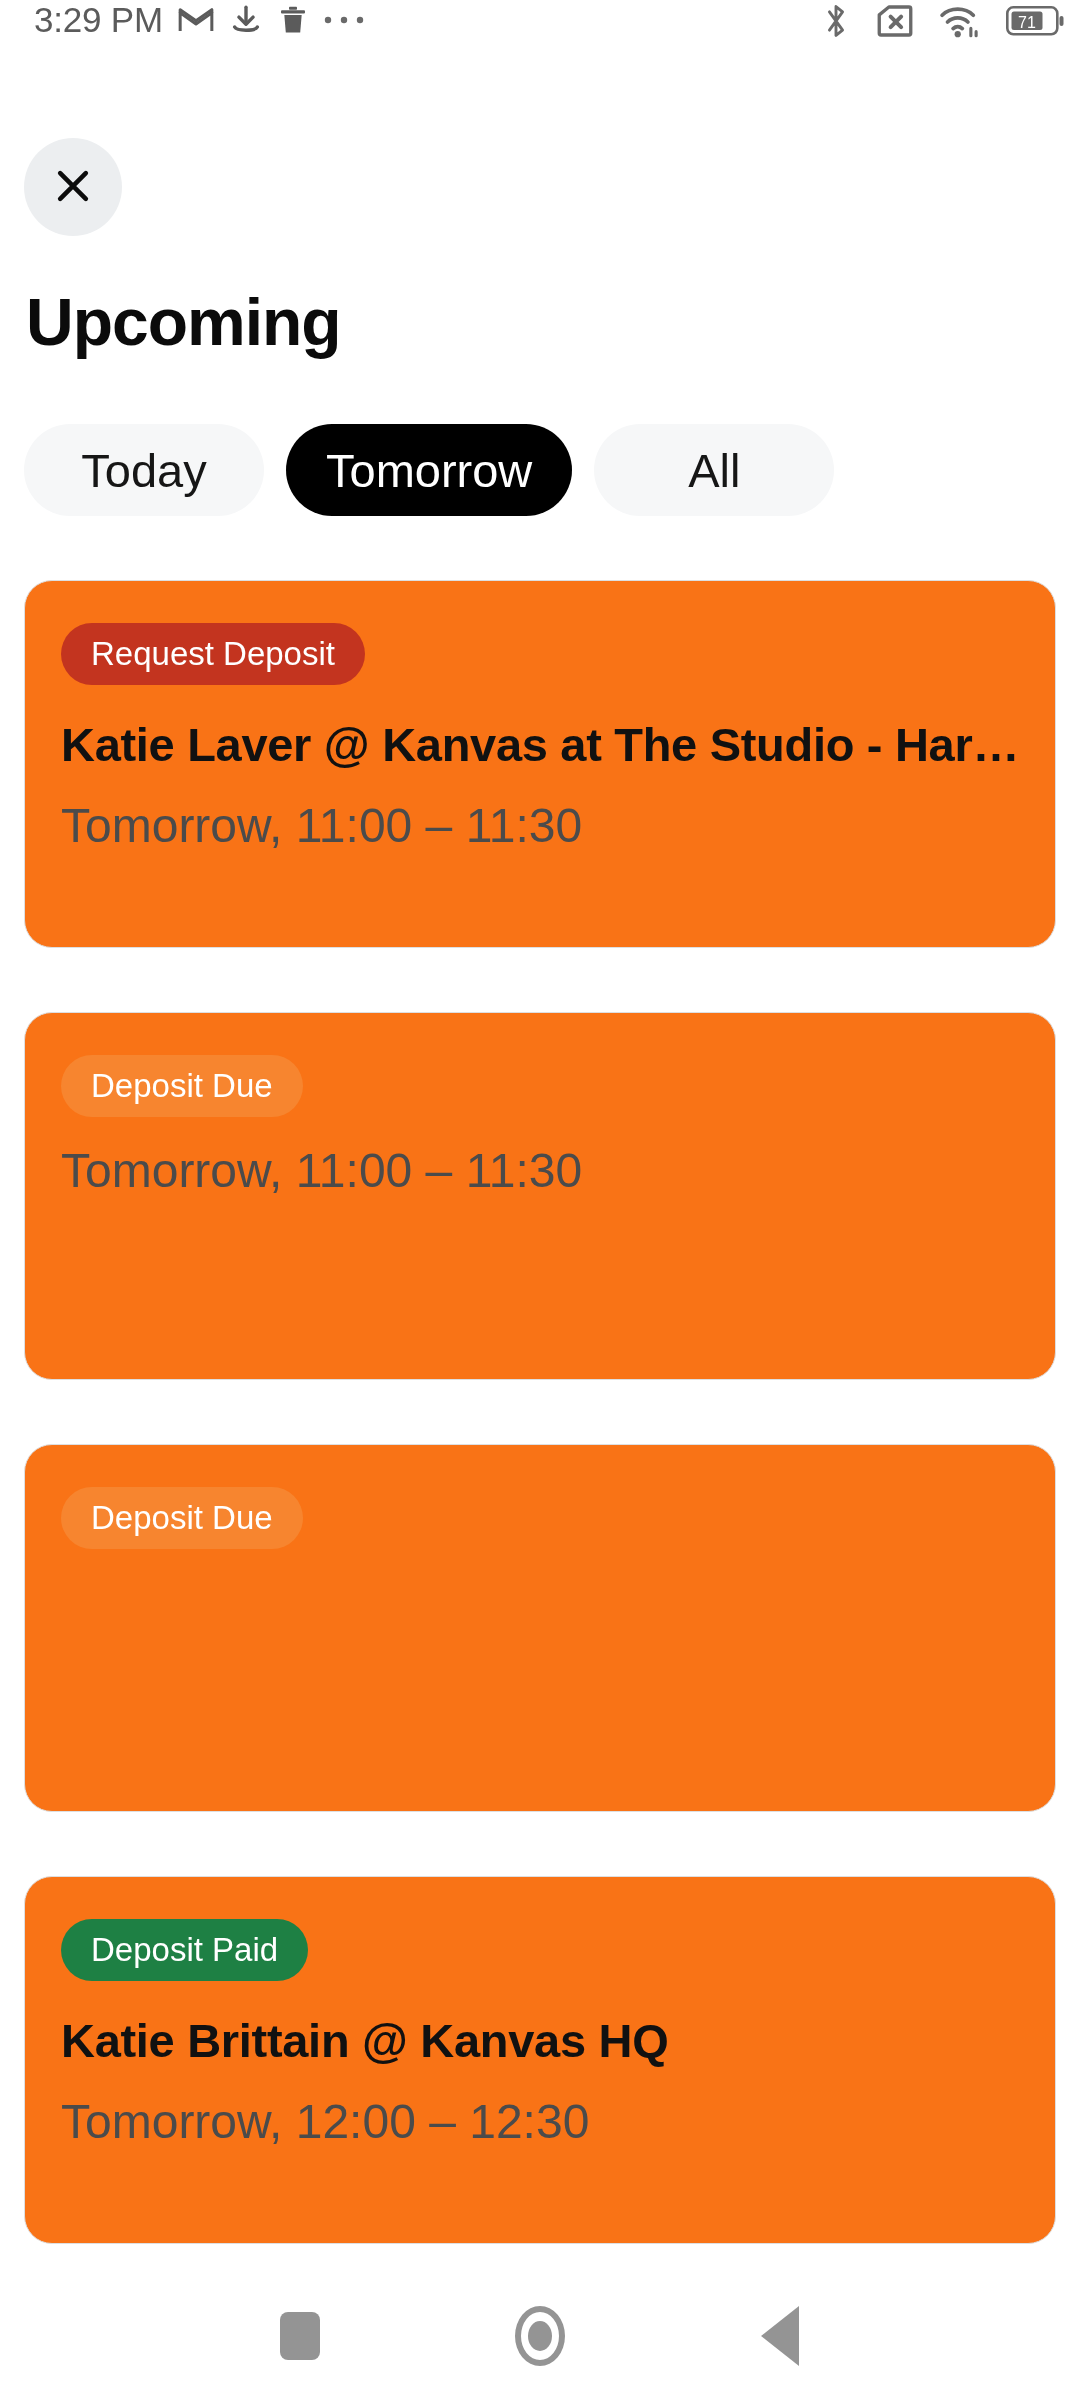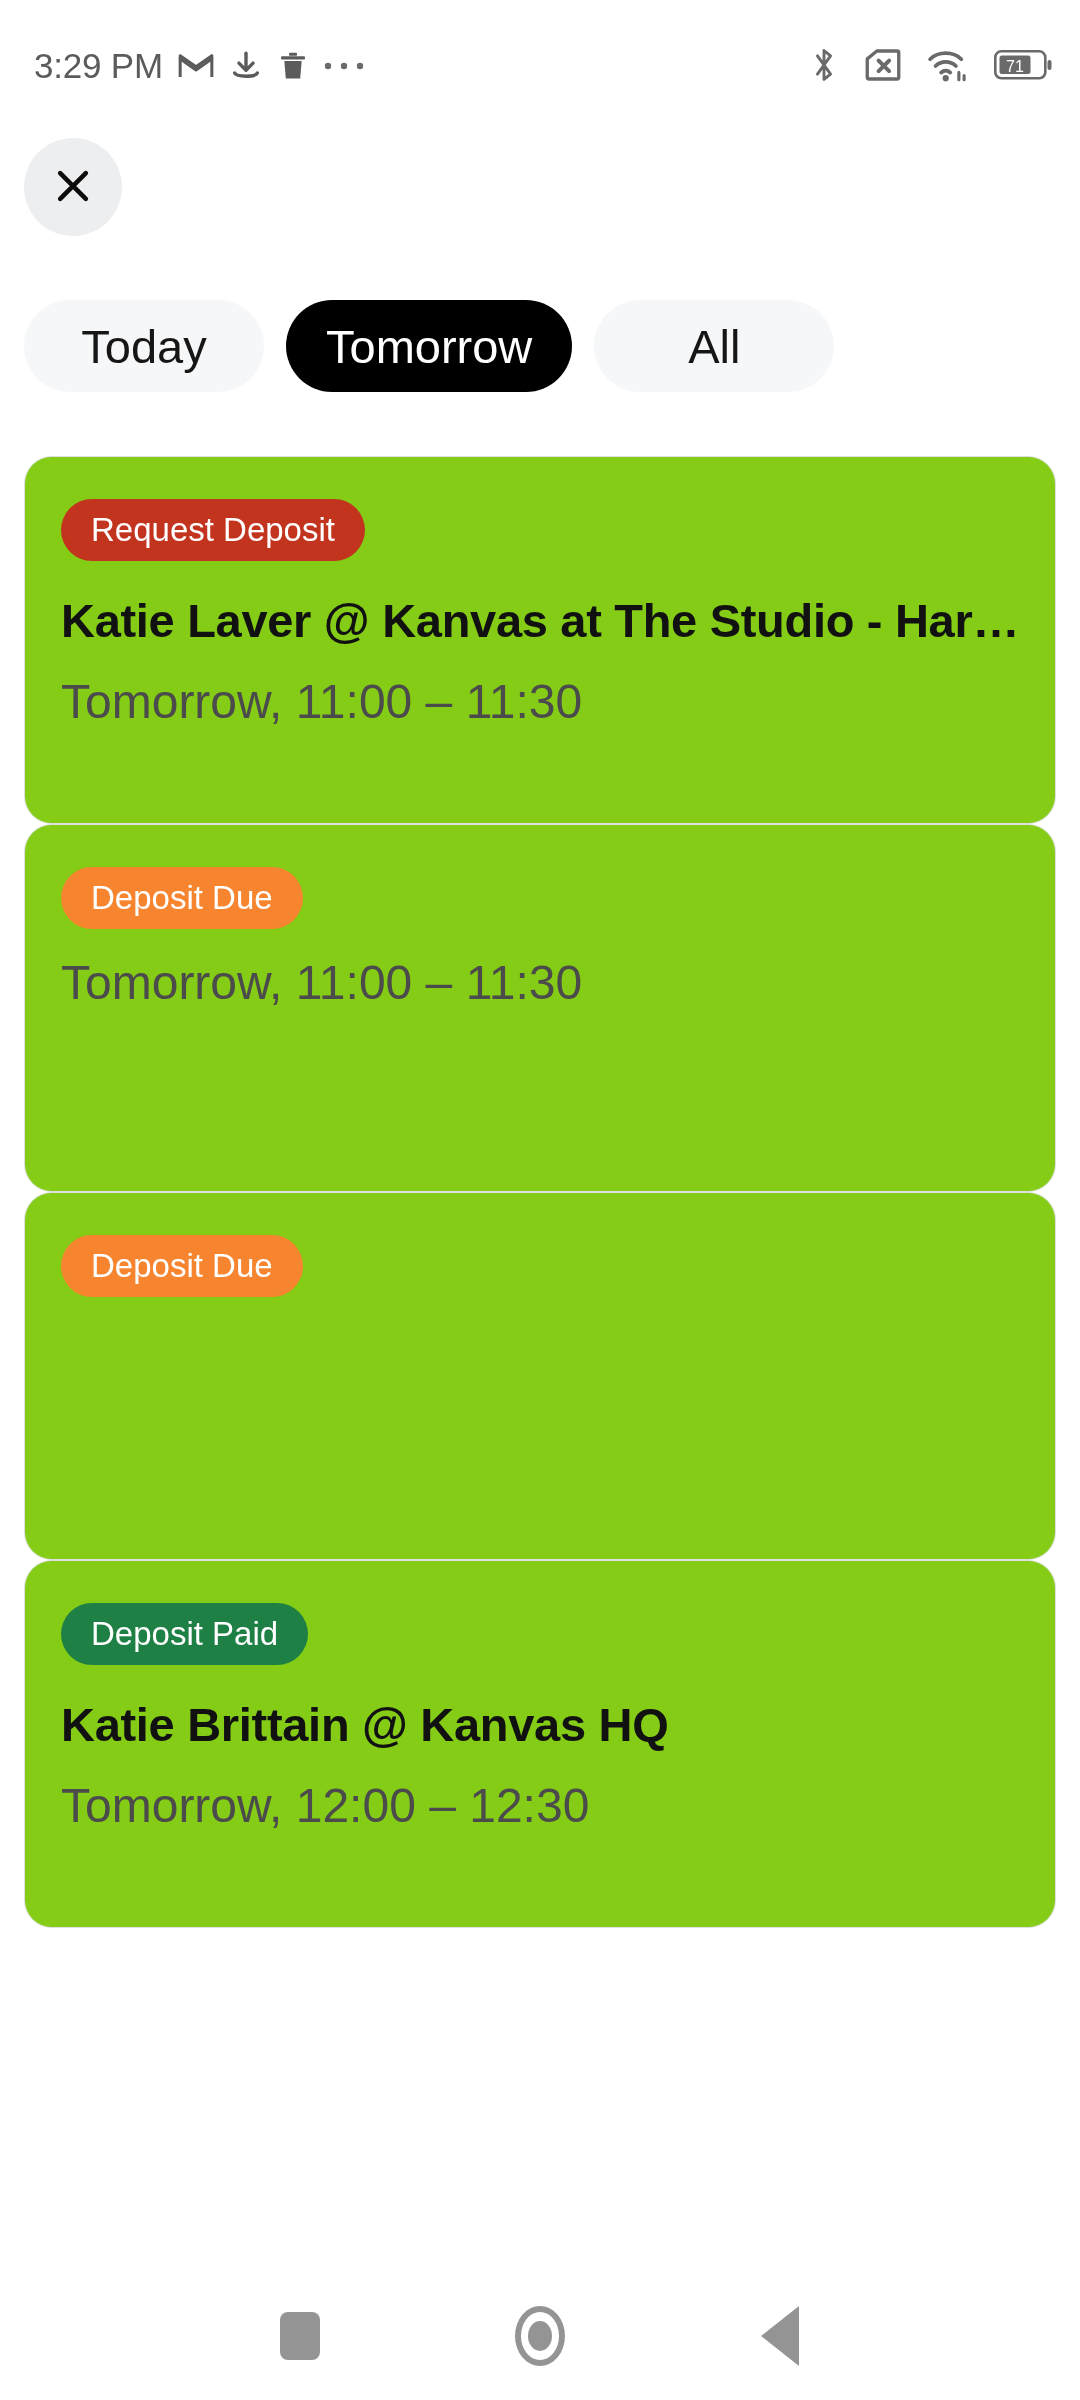--- a/index.html
+++ b/index.html
@@ -12,22 +12,22 @@
   .screen {
     position:relative;
     width:1080px; height:2400px;
     background:#ffffff;
     display:flex; flex-direction:column;
   }
 
   
   .status-bar {
     height:86px;
-    display:flex; align-items:flex-end;
-    padding:0 28px 0 34px;
+    display:flex; align-items:flex-start;
+    padding:0 16px 0 34px;
     flex:0 0 auto;
   }
   .status-left { display:flex; align-items:center; gap:14px; }
   .status-time {
     font-size:35px; color:#5b5b5b; letter-spacing:-0.2px;
     font-family:"Liberation Sans", sans-serif;
   }
   .status-right { margin-left:auto; display:flex; align-items:center; gap:22px; }
   .sicon { display:inline-flex; align-items:center; justify-content:center; }
 
@@ -71,22 +71,23 @@
   .list {
     flex:1 1 auto;
     padding:0 24px;
     margin-top:64px;
     overflow:hidden;
     position:relative;
   }
   .card {
     border:1.5px solid #dddfe1;
     border-radius:28px;
-    background:#84cc16;
+    background:#f97316;
     padding:42px 36px 0 36px;
+    margin-bottom:64px;
     height:368px;
   }
   .badge {
     display:inline-flex; align-items:center; justify-content:center;
     height:62px; border-radius:31px;
     padding:0 30px;
     color:#ffffff; font-size:33px;
     font-family:"Liberation Sans", sans-serif;
     white-space:nowrap;
   }
@@ -211,20 +212,21 @@
   </div>
 
   <div class="header">
     <button class="close-btn">
       <span>
         <svg width="44" height="44" viewBox="0 0 24 24" fill="none" stroke="#0c0c0c" stroke-width="2.5" stroke-linecap="round">
           <path d="M5 5L19 19M19 5L5 19"></path>
         </svg>
       </span>
     </button>
+    <div class="page-title">Upcoming</div>
   </div>
 
   <div class="tabs">
     <button class="tab">Today</button>
     <button class="tab selected">Tomorrow</button>
     <button class="tab t-all">All</button>
   </div>
 
   <div class="list">
 

